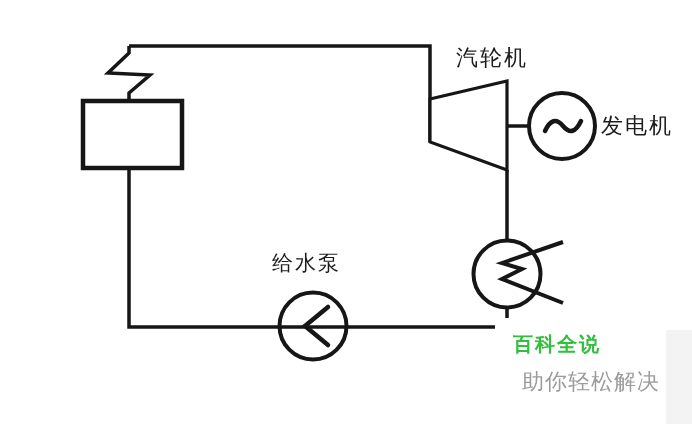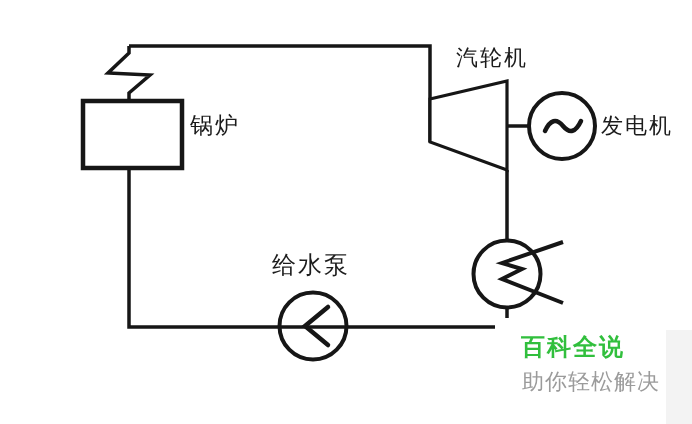--- a/index.html
+++ b/index.html
@@ -28,37 +28,36 @@
     line-height: 1.15;
     letter-spacing: 2px;
     white-space: nowrap;
     user-select: none;
     text-align: center;
   }
   .lbl-boiler    { left: 190px; top: 112px; font-size: 23px; }
   .lbl-turbine   { left: 456px; top: 45px;  font-size: 22px; }
   .lbl-generator { left: 601px; top: 113px; font-size: 22px; }
   .lbl-condenser { left: 572px; top: 256px; font-size: 23px; }
-  .lbl-pump      { left: 272px; top: 251px; font-size: 24px; }
+  .lbl-pump      { left: 272px; top: 251px; font-size: 21px; }
   .wm-band {
     position: absolute;
     left: 666px; top: 330px;
     width: 26px; height: 94px;
     background: var(--band, #f3f3f3);
   }
   .wm-title {
     position: absolute;
     left: 513px; top: 331px;
-    font-size: 24px;
+    font-size: 20px;
     font-weight: bold;
     letter-spacing: 2px;
     color: var(--watermark_green, #31bf3d);
     white-space: nowrap;
     user-select: none;
-    margin-left: 8px;
   }
   .wm-sub {
     position: absolute;
     left: 522px; top: 367px;
     font-size: 22px;
     letter-spacing: 1px;
     color: var(--watermark_gray, #9b9b9b);
     white-space: nowrap;
     user-select: none;
   }
@@ -95,21 +94,20 @@
       <circle cx="507" cy="274" r="33.5" fill="#ffffff" stroke-width="4"></circle>
       <polyline points="563,242 502,263 522,269 502,279 563,303" stroke-width="4" stroke-linejoin="miter"></polyline>
     </g>
 
     <g>
       <circle cx="313" cy="326" r="33.5" stroke-width="4"></circle>
       <polyline points="328,307 305,326 328,345" stroke-width="4.5" stroke-linecap="round" stroke-linejoin="miter"></polyline>
     </g>
   </svg>
 
-  <div class="lbl lbl-boiler">锅炉</div>
   <div class="lbl lbl-turbine">汽轮机</div>
   <div class="lbl lbl-generator">发电机</div>
   <div class="lbl lbl-pump">给水泵</div>
 
   <div class="wm-band"></div>
   <div class="wm-title">百科全说</div>
   <div class="wm-sub">助你轻松解决</div>
 
 </div>
 

